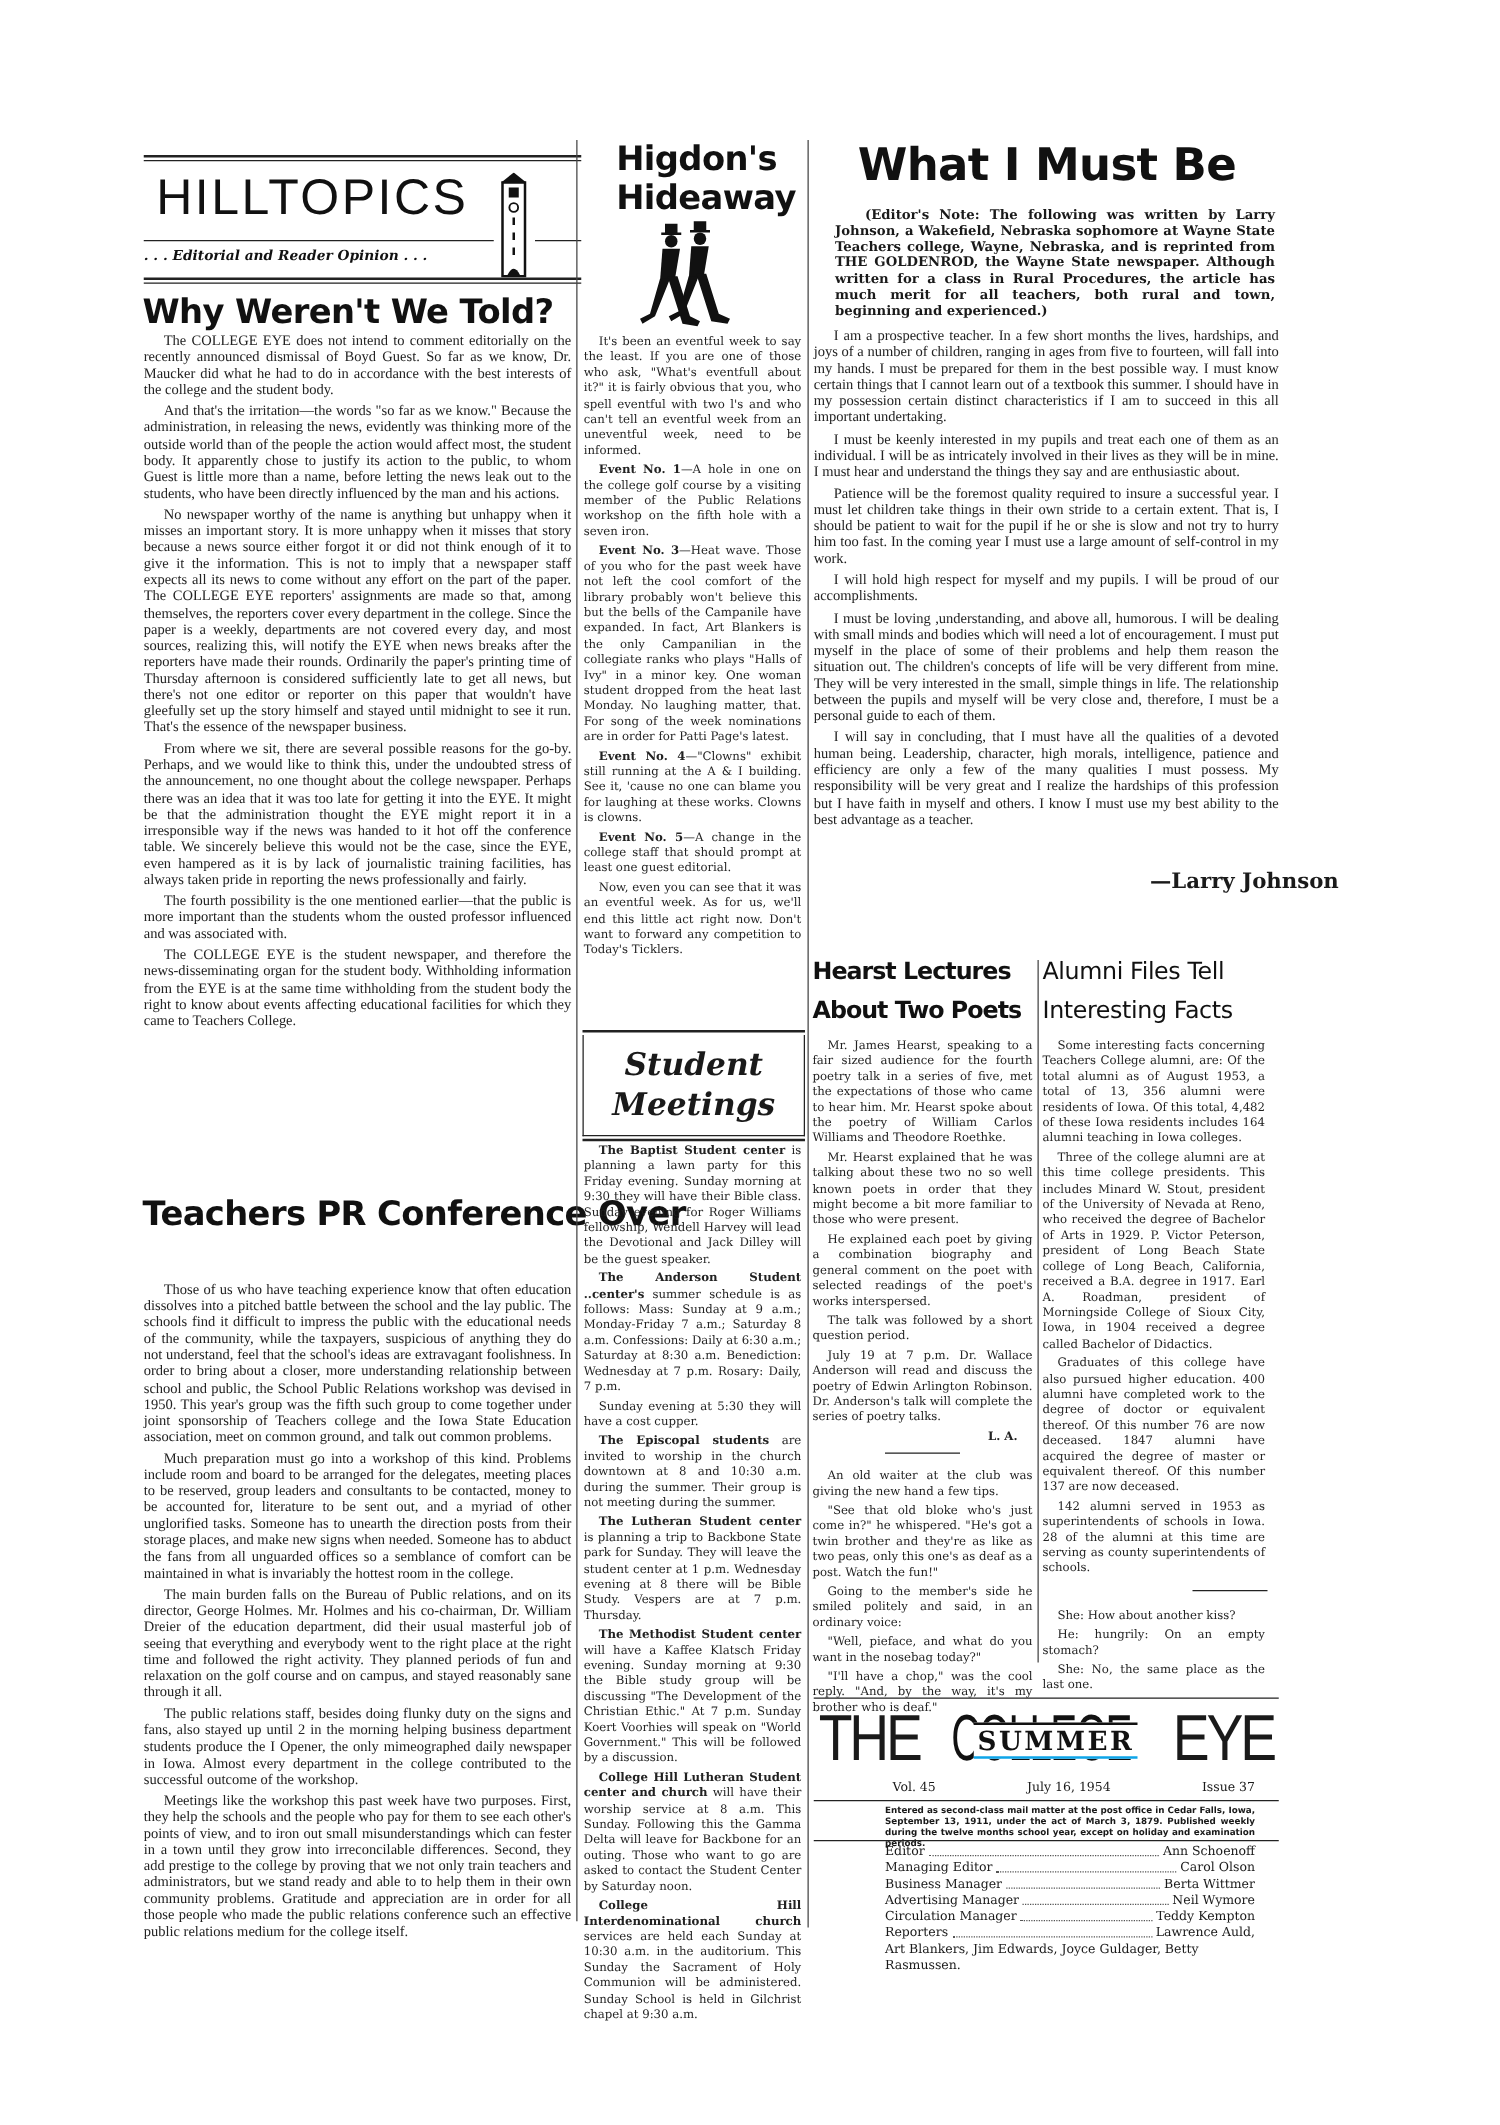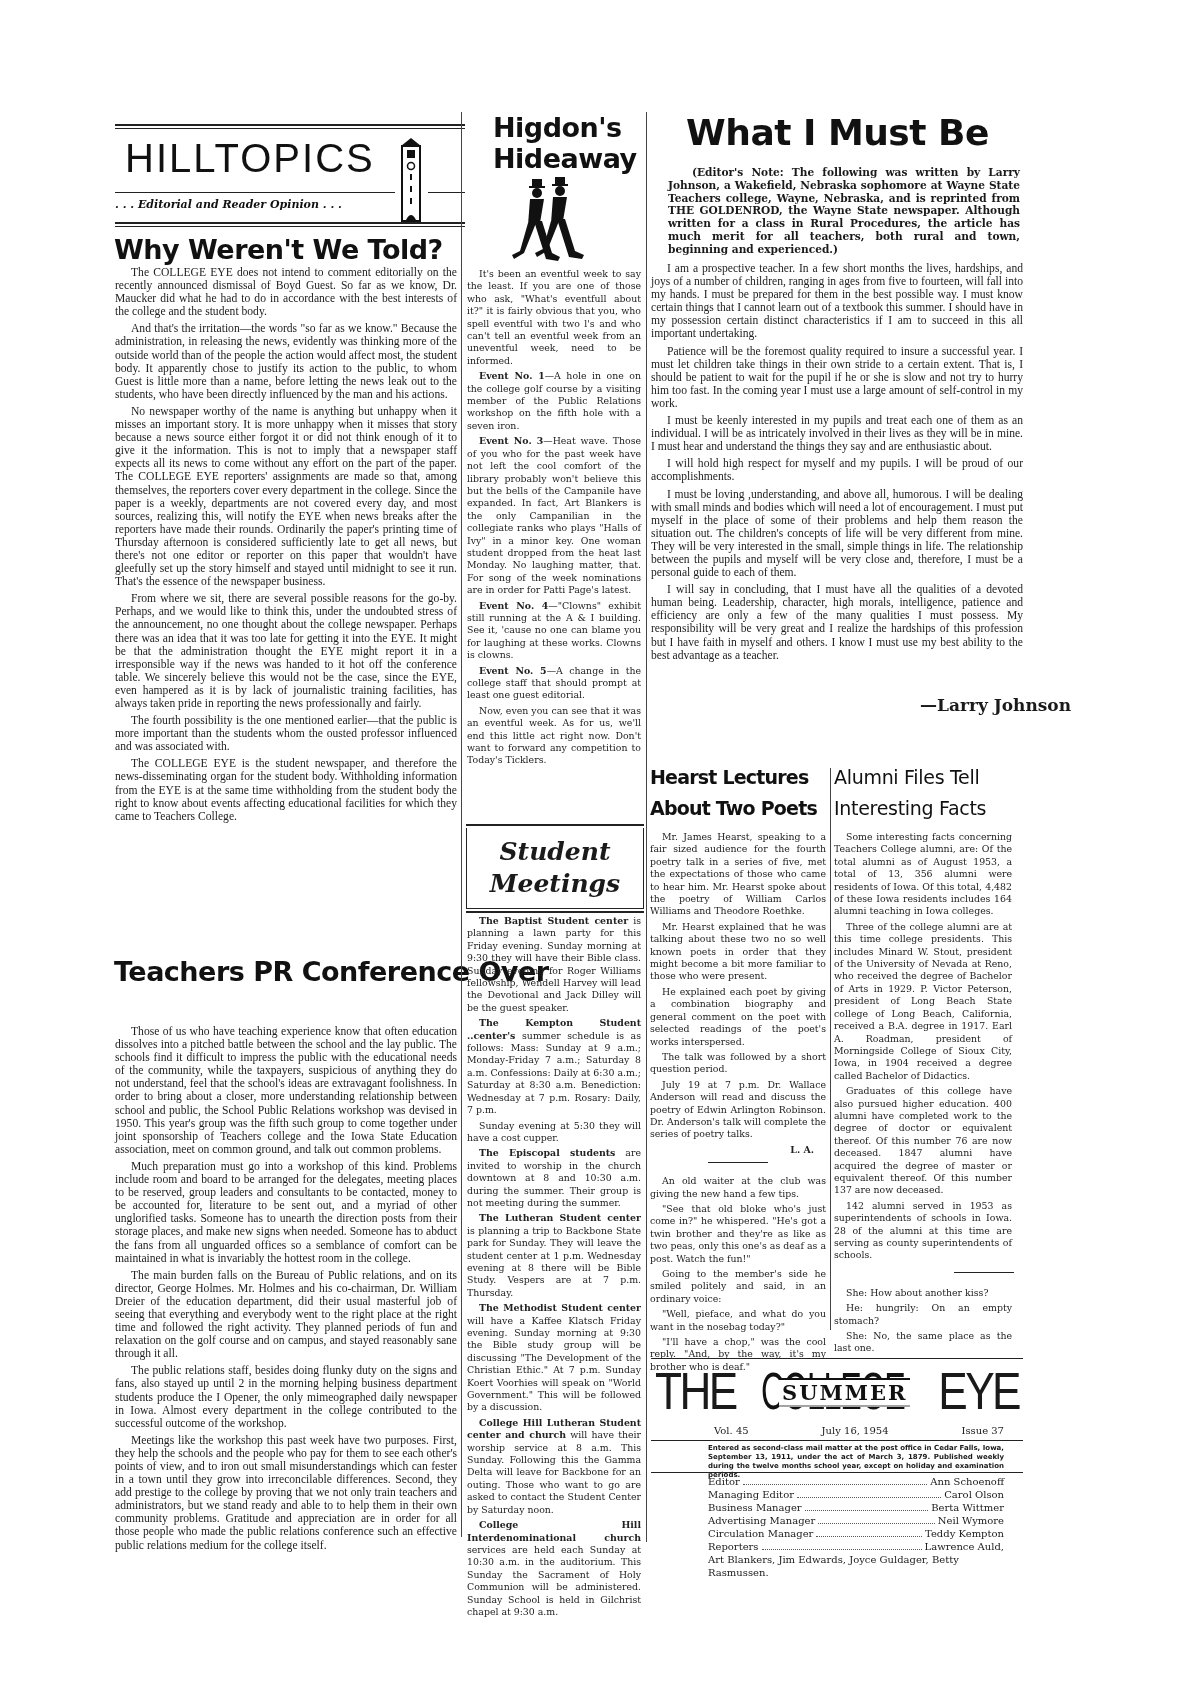--- a/index.html
+++ b/index.html
@@ -96,37 +96,37 @@
 <div class="abs" style="left:466px;top:824px;width:178px;height:2px;background:#222;"></div>
 <div class="abs" style="left:466px;top:828px;width:176px;height:80px;border:1px solid #222;border-top:none;">
   <div style="font-family:'DejaVu Serif',serif;font-style:italic;font-weight:bold;font-size:25px;line-height:32px;text-align:center;margin-top:8px;">
     <div>Student</div>
     <div>Meetings</div>
   </div>
 </div>
 <div class="abs" style="left:466px;top:911px;width:178px;height:2px;background:#222;"></div>
 <div class="abs col2-text" style="left:467px;top:915px;width:174px;">
   <p><b class="lead">The Baptist Student center</b><span> is planning a lawn party for this Friday evening. Sunday morning at 9:30 they will have their Bible class. Sunday evening for Roger Williams fellowship, Wendell Harvey will lead the Devotional and Jack Dilley will be the guest speaker.</span></p>
-  <p><b class="lead">The Kempton Student ..center's</b><span> summer schedule is as follows: Mass: Sunday at 9 a.m.; Monday-Friday 7 a.m.; Saturday 8 a.m. Confessions: Daily at 6:30 a.m.; Saturday at 8:30 a.m. Benediction: Wednesday at 7 p.m. Rosary: Daily, 7 p.m.</span></p>
+  <p><b class="lead">The Anderson Student ..center's</b><span> summer schedule is as follows: Mass: Sunday at 9 a.m.; Monday-Friday 7 a.m.; Saturday 8 a.m. Confessions: Daily at 6:30 a.m.; Saturday at 8:30 a.m. Benediction: Wednesday at 7 p.m. Rosary: Daily, 7 p.m.</span></p>
   <p><span>Sunday evening at 5:30 they will have a cost cupper.</span></p>
   <p><b class="lead">The Episcopal students</b><span> are invited to worship in the church downtown at 8 and 10:30 a.m. during the summer. Their group is not meeting during the summer.</span></p>
   <p><b class="lead">The Lutheran Student center</b><span> is planning a trip to Backbone State park for Sunday. They will leave the student center at 1 p.m. Wednesday evening at 8 there will be Bible Study. Vespers are at 7 p.m. Thursday.</span></p>
   <p><b class="lead">The Methodist Student center</b><span> will have a Kaffee Klatsch Friday evening. Sunday morning at 9:30 the Bible study group will be discussing "The Development of the Christian Ethic." At 7 p.m. Sunday Koert Voorhies will speak on "World Government." This will be followed by a discussion.</span></p>
   <p><b class="lead">College Hill Lutheran Student center and church</b><span> will have their worship service at 8 a.m. This Sunday. Following this the Gamma Delta will leave for Backbone for an outing. Those who want to go are asked to contact the Student Center by Saturday noon.</span></p>
   <p><b class="lead">College Hill Interdenominational church</b><span> services are held each Sunday at 10:30 a.m. in the auditorium. This Sunday the Sacrament of Holy Communion will be administered. Sunday School is held in Gilchrist chapel at 9:30 a.m.</span></p>
 </div>
 
 <div class="vrule" style="left:646px;top:112px;height:1430px;"></div>
 
 <div class="abs head-sans" style="left:650px;top:112px;width:375px;text-align:center;font-size:36px;">What I Must Be</div>
 <div class="abs" style="left:668px;top:166px;width:352px;font-family:'DejaVu Serif',serif;font-weight:bold;font-size:10.6px;line-height:12.8px;text-align:justify;text-indent:24px;">(Editor's Note: The following was written by Larry Johnson, a Wakefield, Nebraska sophomore at Wayne State Teachers college, Wayne, Nebraska, and is reprinted from THE GOLDENROD, the Wayne State newspaper. Although written for a class in Rural Procedures, the article has much merit for all teachers, both rural and town, beginning and experienced.)</div>
 <div class="abs body-text" style="left:651px;top:262px;width:372px;">
   <p>I am a prospective teacher. In a few short months the lives, hardships, and joys of a number of children, ranging in ages from five to fourteen, will fall into my hands. I must be prepared for them in the best possible way. I must know certain things that I cannot learn out of a textbook this summer. I should have in my possession certain distinct characteristics if I am to succeed in this all important undertaking.</p>
+  <p>I must be keenly interested in my pupils and treat each one of them as an individual. I will be as intricately involved in their lives as they will be in mine. I must hear and understand the things they say and are enthusiastic about.</p>
   <p>Patience will be the foremost quality required to insure a successful year. I must let children take things in their own stride to a certain extent. That is, I should be patient to wait for the pupil if he or she is slow and not try to hurry him too fast. In the coming year I must use a large amount of self-control in my work.</p>
-  <p>I must be keenly interested in my pupils and treat each one of them as an individual. I will be as intricately involved in their lives as they will be in mine. I must hear and understand the things they say and are enthusiastic about.</p>
   <p>I will hold high respect for myself and my pupils. I will be proud of our accomplishments.</p>
   <p>I must be loving ,understanding, and above all, humorous. I will be dealing with small minds and bodies which will need a lot of encouragement. I must put myself in the place of some of their problems and help them reason the situation out. The children's concepts of life will be very different from mine. They will be very interested in the small, simple things in life. The relationship between the pupils and myself will be very close and, therefore, I must be a personal guide to each of them.</p>
   <p>I will say in concluding, that I must have all the qualities of a devoted human being. Leadership, character, high morals, intelligence, patience and efficiency are only a few of the many qualities I must possess. My responsibility will be very great and I realize the hardships of this profession but I have faith in myself and others. I know I must use my best ability to the best advantage as a teacher.</p>
 </div>
 <div class="abs" style="left:920px;top:695px;font-family:'DejaVu Serif',serif;font-weight:bold;font-size:17px;">—Larry Johnson</div>
 
 <div class="abs head-sans" style="left:650px;top:762px;font-size:19px;line-height:31px;letter-spacing:-0.8px;">
   <div>Hearst Lectures</div>
   <div>About Two Poets</div>
 </div>
@@ -159,21 +159,21 @@
   <div style="width:60px;height:1px;background:#222;margin:10px 0 14px 120px;"></div>
   <p>She: How about another kiss?</p>
   <p>He: hungrily: On an empty stomach?</p>
   <p>She: No, the same place as the last one.</p>
 </div>
 
 <div class="rule" style="left:651px;top:1358px;width:372px;height:1px;"></div>
 <div class="abs" style="left:651px;top:1362px;width:372px;height:58px;">
   <span style="position:absolute;left:4px;top:0;font-family:'Liberation Sans',sans-serif;font-size:52px;line-height:58px;letter-spacing:-3px;transform:scaleX(0.85);transform-origin:left;">THE</span>
   <span style="position:absolute;left:110px;top:0;font-family:'Liberation Sans',sans-serif;font-size:52px;line-height:58px;letter-spacing:-2px;color:#111;transform:scaleX(0.62);transform-origin:left;">COLLEGE</span>
-  <span style="position:absolute;left:128px;top:16px;background:#fff;padding:0 3px;font-family:'DejaVu Serif',serif;font-weight:bold;font-size:21px;letter-spacing:2px;color:#111;border-top:2px solid #111;border-bottom:2px solid #a3a3a3;">SUMMER</span>
+  <span style="position:absolute;left:128px;top:16px;background:#fff;padding:0 3px;font-family:'DejaVu Serif',serif;font-weight:bold;font-size:21px;letter-spacing:2px;color:#111;border-top:2px solid #111;border-bottom:2px solid #0ea5e9;">SUMMER</span>
   <span style="position:absolute;right:4px;top:0;font-family:'Liberation Sans',sans-serif;font-size:52px;line-height:58px;letter-spacing:-3px;transform:scaleX(0.85);transform-origin:right;">EYE</span>
 </div>
 <div class="abs masthead-row" style="left:714px;top:1425px;width:290px;">
   <span>Vol. 45</span>
   <span>July 16, 1954</span>
   <span>Issue 37</span>
 </div>
 <div class="rule" style="left:651px;top:1440px;width:372px;height:1px;"></div>
 <div class="abs" style="left:708px;top:1444px;width:296px;font-family:'DejaVu Sans',sans-serif;font-weight:bold;font-size:7px;line-height:9px;text-align:justify;">Entered as second-class mail matter at the post office in Cedar Falls, Iowa, September 13, 1911, under the act of March 3, 1879. Published weekly during the twelve months school year, except on holiday and examination periods.</div>
 <div class="rule" style="left:651px;top:1472px;width:372px;height:1px;"></div>

